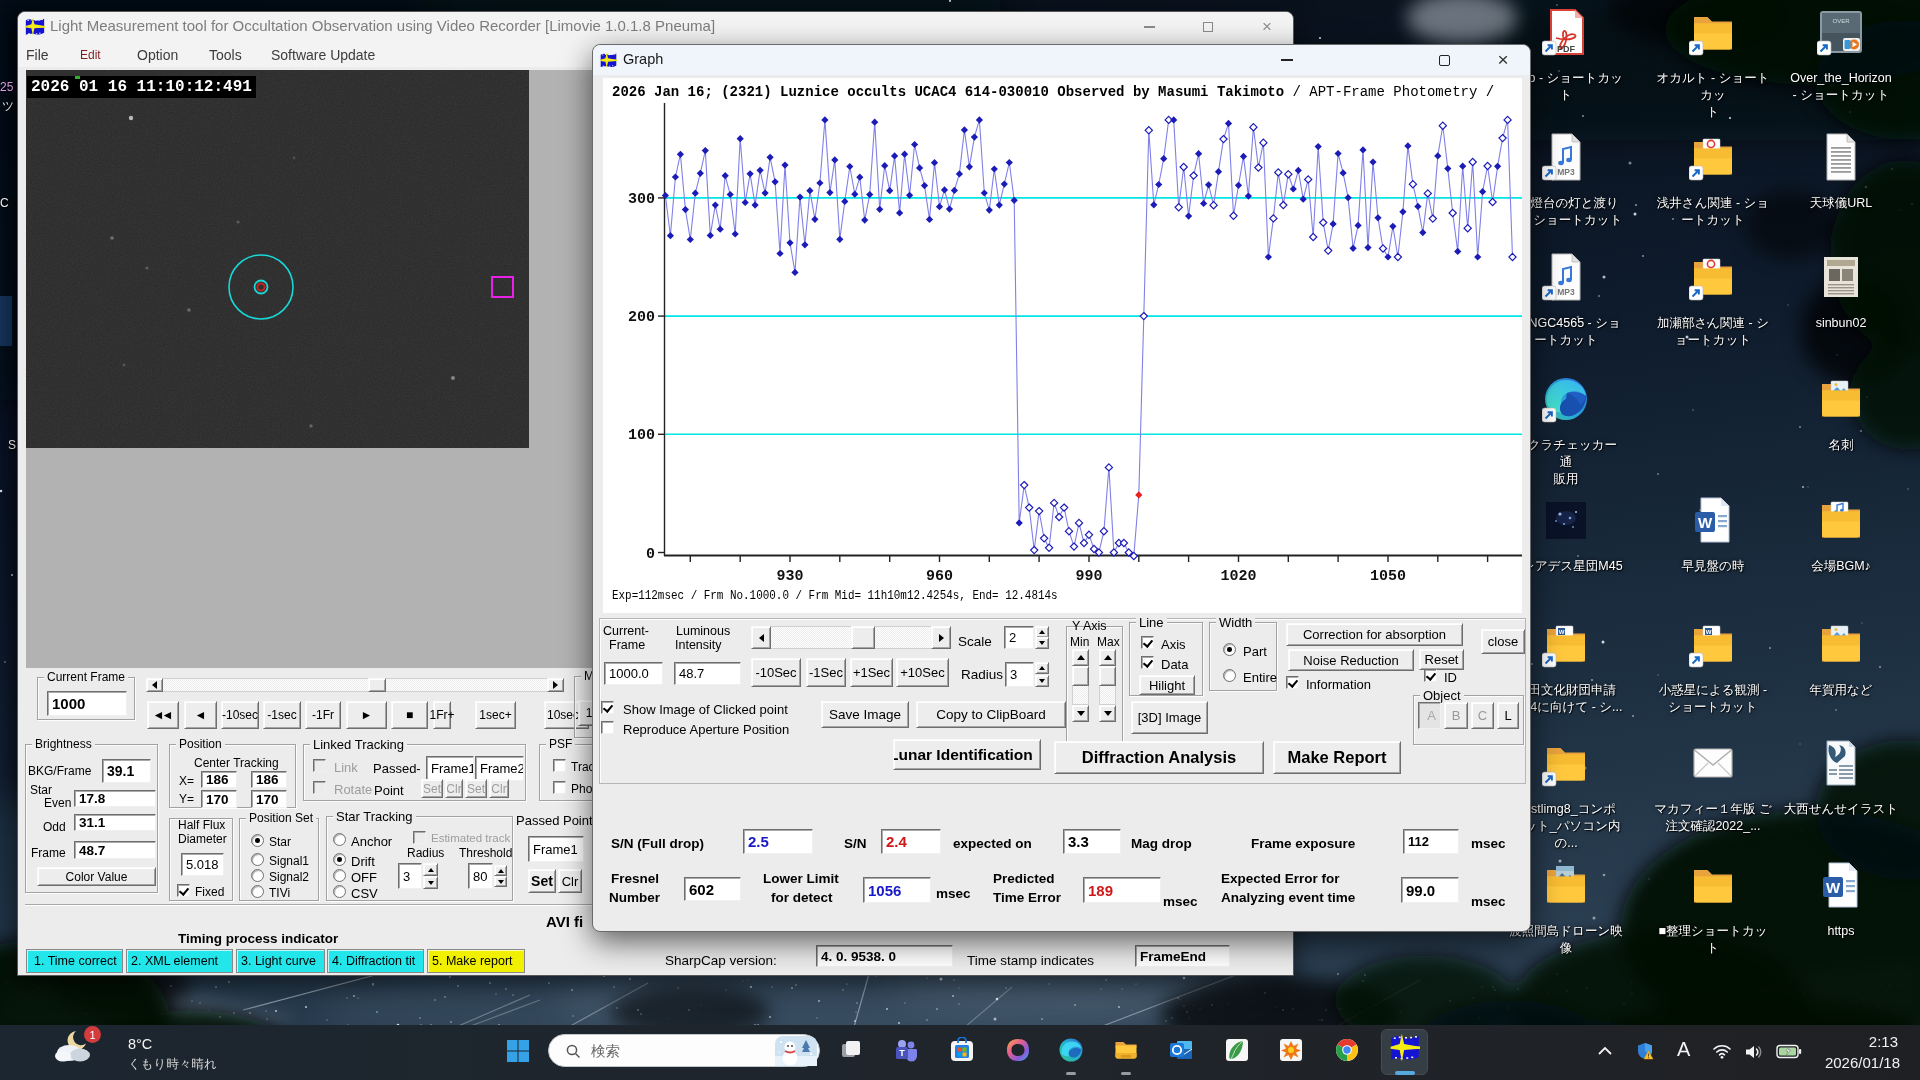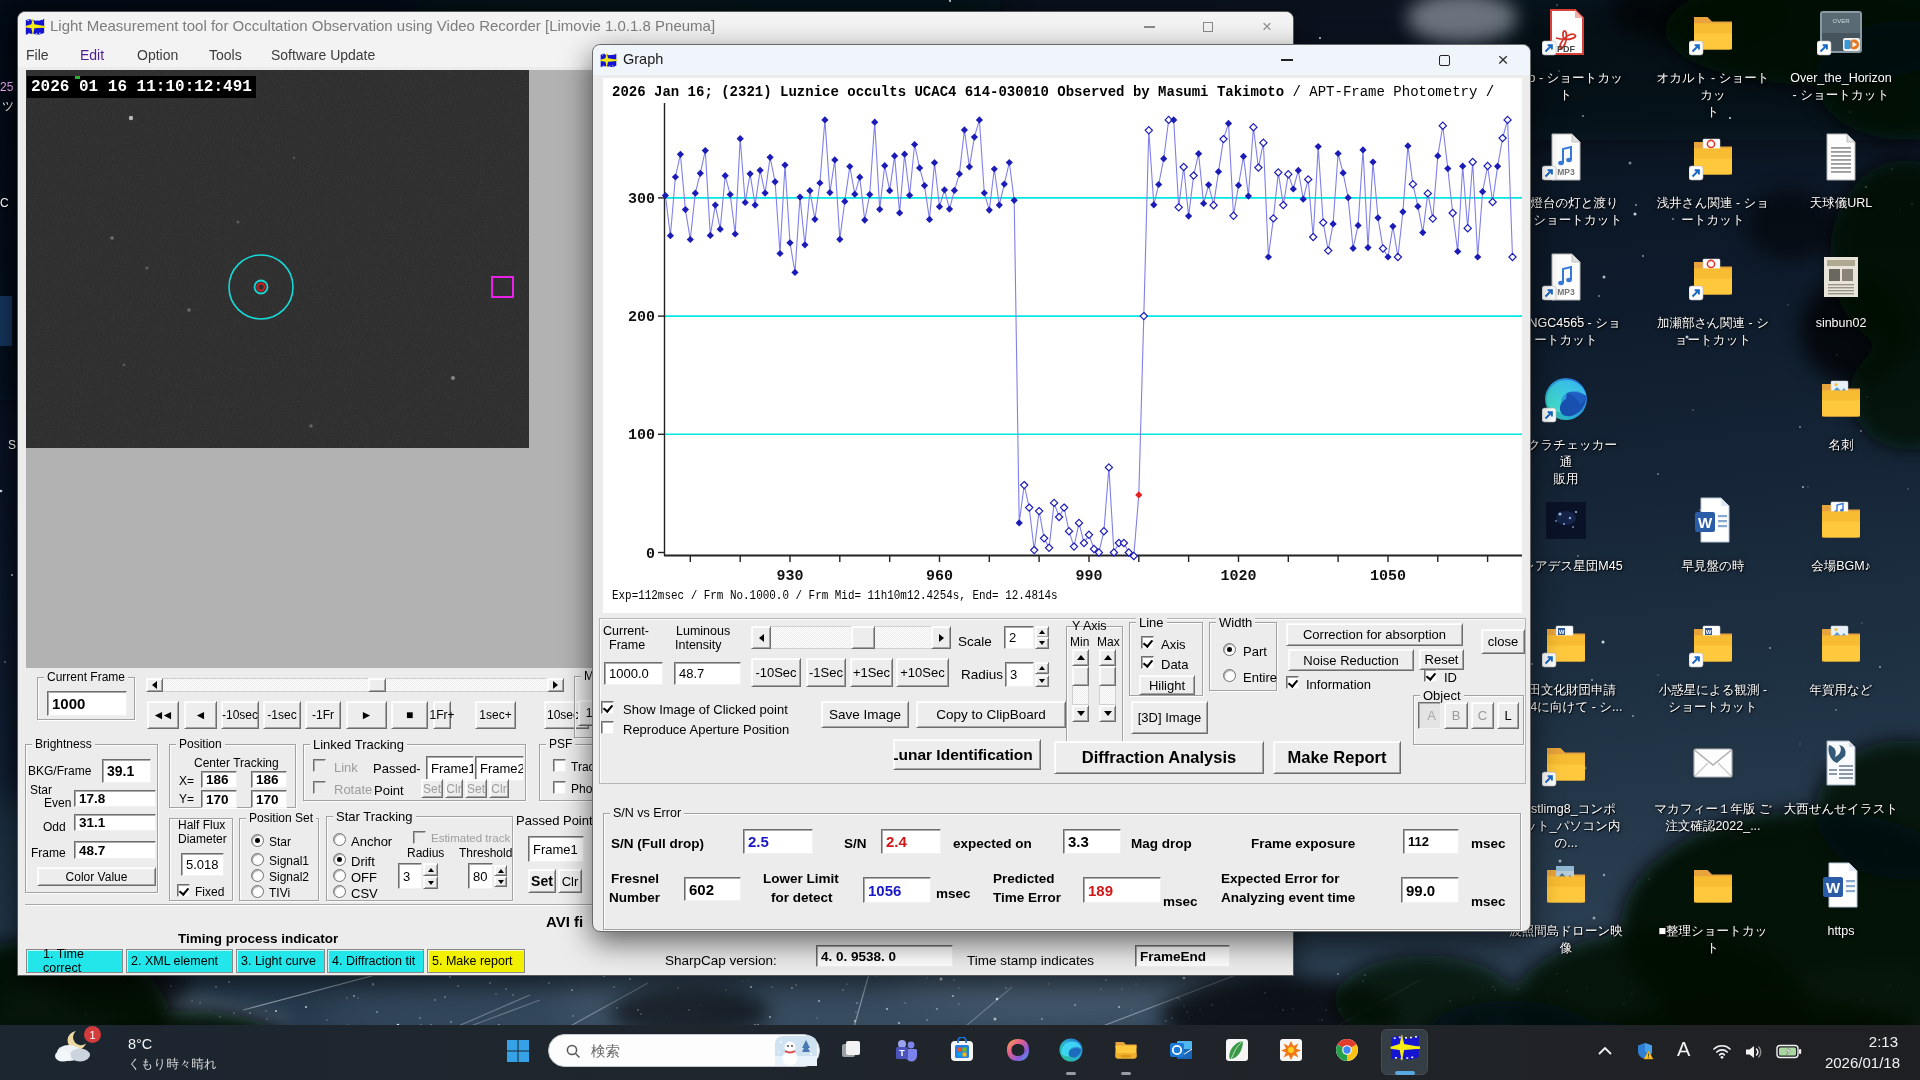--- a/index.html
+++ b/index.html
@@ -782,21 +782,21 @@
     <span class="lab" style="left:32px;top:7px;font-size:15px;color:#7d7d7d">Light Measurement tool for Occultation Observation using Video Recorder [Limovie 1.0.1.8 Pneuma]</span>
     <div class="winbtn" style="left:1109px;top:1px">
       <span style="width:11px;height:1.4px;background:#8a8a8a"></span>
     </div>
     <div class="winbtn" style="left:1168px;top:1px">
       <span style="width:10px;height:10px;border:1.2px solid #8a8a8a"></span>
     </div>
     <div class="winbtn" style="left:1227px;top:1px;font-size:17px;color:#909090">×</div>
     <div class="abs" style="left:0;top:30px;width:100%;height:25px;background:#f3f3f3"></div>
     <span class="lab" style="left:8px;top:36px;font-size:14px;color:#3c3c3c">File</span>
-    <span class="lab" style="left:62px;top:36px;font-size:14px;color:#4c1d95">Edit</span>
+    <span class="lab" style="left:62px;top:36px;font-size:12px;color:#7f1d1d">Edit</span>
     <span class="lab" style="left:119px;top:36px;font-size:14px;color:#3c3c3c">Option</span>
     <span class="lab" style="left:191px;top:36px;font-size:14px;color:#3c3c3c">Tools</span>
     <span class="lab" style="left:253px;top:36px;font-size:14px;color:#3c3c3c">Software Update</span>
     <div class="abs" style="left:8px;top:58px;width:567px;height:598px;background:#b2b2b2"></div>
     <div class="abs" style="left:8px;top:58px;width:503px;height:378px;background:#272727;overflow:hidden"><svg width="503" height="378">
         <filter id="vn">
           <feTurbulence type="fractalNoise" baseFrequency="0.9" numOctaves="2" stitchTiles="stitch"></feTurbulence>
           <feColorMatrix type="matrix" values="0 0 0 0 0.6 0 0 0 0 0.6 0 0 0 0 0.6 0 0 0 0.55 0"></feColorMatrix>
         </filter>
         <filter id="vb">
@@ -940,21 +940,21 @@
       <span class="tri" style="border-left:3.5px solid transparent;border-right:3.5px solid transparent;border-top:4.5px solid #000"></span>
     </div>
     <span class="lab " style="left:498px;top:801px;font-size:13px;line-height:15px">Passed Point</span>
     <div class="inp " style="left:510px;top:824px;width:56px;height:26px;font-size:13px">Frame1</div>
     <div class="btn bold" style="left:510px;top:857px;width:28px;height:24px;font-size:14px">Set</div>
     <div class="btn " style="left:540px;top:857px;width:24px;height:24px;font-size:13px">Clr</div>
     <div class="abs" style="left:7px;top:892px;width:568px;height:1px;background:#a8a8a8"></div>
     <div class="abs" style="left:7px;top:893px;width:568px;height:1px;background:#fff"></div>
     <span class="lab bold" style="left:528px;top:901px;font-size:15px;line-height:17px">AVI fi</span>
     <span class="lab bold" style="left:160px;top:919px;font-size:13.5px;line-height:15.5px">Timing process indicator</span>
-    <div class="abs" style="left:8px;top:937px;width:97px;height:24px;background:#22e6ea;border:1px solid #888;box-shadow:inset 1px 1px 0 rgba(255,255,255,.7);display:flex;align-items:center;padding-left:16px;font-size:12.5px">1. Time correct</div>
+    <div class="abs" style="left:8px;top:937px;width:97px;height:24px;background:#22e6ea;border:1px solid #888;box-shadow:inset 1px 1px 0 rgba(255,255,255,.7);display:flex;align-items:center;padding-left:7px;font-size:12.5px">1. Time correct</div>
     <div class="abs" style="left:108px;top:937px;width:107px;height:24px;background:#22e6ea;border:1px solid #888;box-shadow:inset 1px 1px 0 rgba(255,255,255,.7);display:flex;align-items:center;padding-left:4px;font-size:12.5px">2. XML element</div>
     <div class="abs" style="left:218px;top:937px;width:89px;height:24px;background:#22e6ea;border:1px solid #888;box-shadow:inset 1px 1px 0 rgba(255,255,255,.7);display:flex;align-items:center;padding-left:4px;font-size:12.5px">3. Light curve</div>
     <div class="abs" style="left:309px;top:937px;width:97px;height:24px;background:#22e6ea;border:1px solid #888;box-shadow:inset 1px 1px 0 rgba(255,255,255,.7);display:flex;align-items:center;padding-left:4px;font-size:12.5px">4. Diffraction tit</div>
     <div class="abs" style="left:409px;top:937px;width:98px;height:24px;background:#f0f000;border:1px solid #888;box-shadow:inset 1px 1px 0 rgba(255,255,255,.7);display:flex;align-items:center;padding-left:4px;font-size:12.5px">5. Make report</div>
     <span class="lab " style="left:647px;top:941px;font-size:13.5px;line-height:15.5px">SharpCap version:</span>
     <div class="inp bold" style="left:798px;top:933px;width:137px;height:22px;font-size:13.5px">4. 0. 9538. 0</div>
     <span class="lab " style="left:949px;top:941px;font-size:13.5px;line-height:15.5px">Time stamp indicates</span>
     <div class="inp bold" style="left:1117px;top:933px;width:95px;height:22px;font-size:13.5px">FrameEnd</div>
   </div>
 <div class="abs" style="left:592px;top:44px;width:939px;height:888px;background:#ececec;border:1px solid #6a6a6a;border-radius:8px;box-shadow:0 10px 30px rgba(0,0,0,.6)">
@@ -1285,23 +1285,20 @@
     <span class="lab " style="left:30px;top:657px;font-size:13px;line-height:15px">Show Image of Clicked point</span>
     <span class="chk" style="left:8px;top:676px"></span>
     <span class="lab " style="left:30px;top:677px;font-size:13px;line-height:15px">Reproduce Aperture Position</span>
     <div class="btn " style="left:228px;top:656px;width:88px;height:27px;font-size:13.5px">Save Image</div>
     <div class="btn " style="left:323px;top:656px;width:150px;height:27px;font-size:13.5px">Copy to ClipBoard</div>
     <div class="btn bold" style="left:300px;top:694px;width:148px;height:31px;font-size:15.5px;justify-content:flex-start;padding-left:0;overflow:hidden">
       <span style="margin-left:-5px">Lunar Identification</span>
     </div>
     <div class="btn bold" style="left:461px;top:696px;width:210px;height:33px;font-size:16.5px">Diffraction Analysis</div>
     <div class="btn bold" style="left:680px;top:696px;width:128px;height:33px;font-size:16.5px">Make Report</div>
-    <div class="gb" style="left:10px;top:768px;width:918px;height:117px">
-      <i style="font-size:12.5px">S/N vs Error</i>
-    </div>
     <span class="lab bold" style="left:18px;top:791px;font-size:13.5px;line-height:15.5px">S/N (Full drop)</span>
     <div class="inp bold" style="left:150px;top:784px;width:70px;height:25px;font-size:15px;color:#1818c8">2.5</div>
     <span class="lab bold" style="left:251px;top:791px;font-size:13.5px;line-height:15.5px">S/N</span>
     <div class="inp bold" style="left:288px;top:784px;width:60px;height:25px;font-size:15px;color:#d01818">2.4</div>
     <span class="lab bold" style="left:360px;top:791px;font-size:13.5px;line-height:15.5px">expected on</span>
     <div class="inp bold" style="left:470px;top:784px;width:58px;height:25px;font-size:15px">3.3</div>
     <span class="lab bold" style="left:538px;top:791px;font-size:13.5px;line-height:15.5px">Mag drop</span>
     <span class="lab bold" style="left:658px;top:791px;font-size:13.5px;line-height:15.5px">Frame exposure</span>
     <div class="inp bold" style="left:810px;top:784px;width:56px;height:25px;font-size:13px">112</div>
     <span class="lab bold" style="left:878px;top:791px;font-size:13.5px;line-height:15.5px">msec</span>

